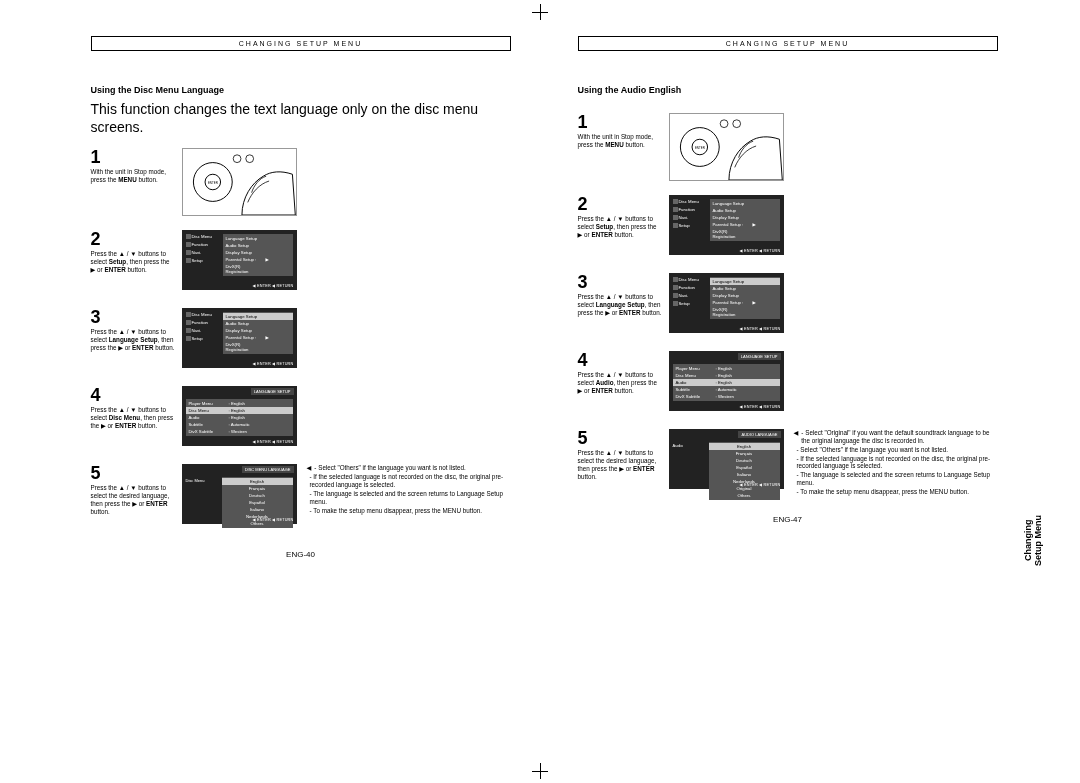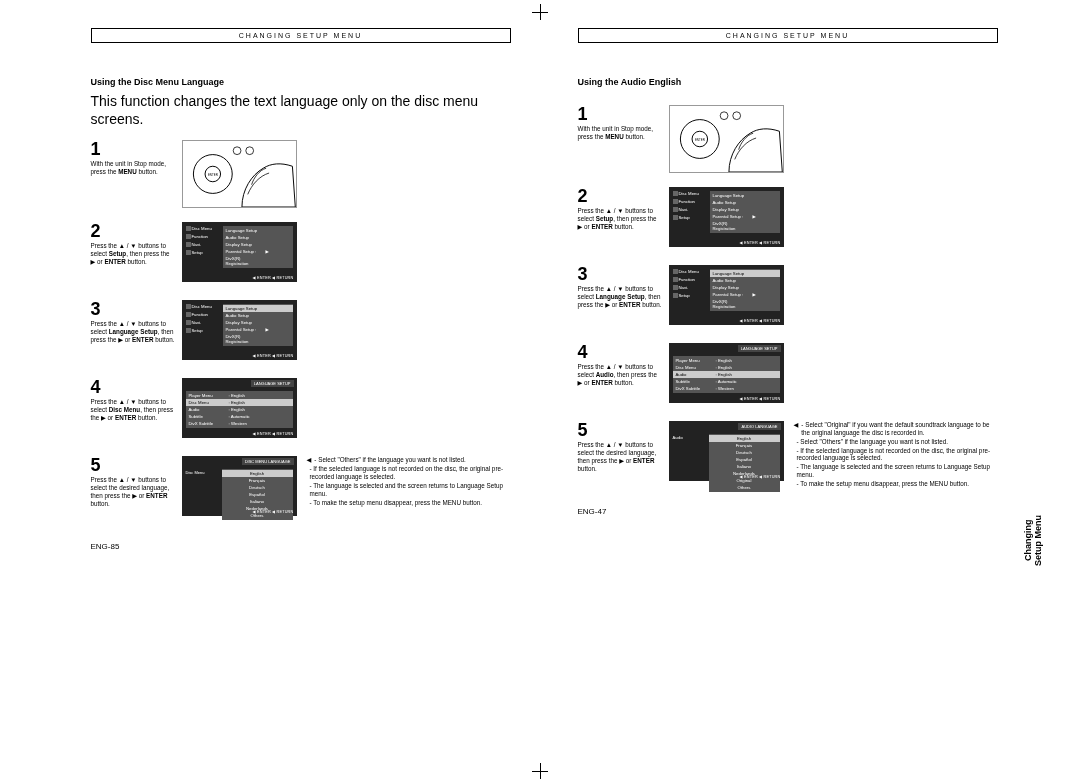--- a/index.html
+++ b/index.html
@@ -10,20 +10,21 @@
     width: 1080px;
     height: 783px;
     overflow: hidden;
     position: relative;
   }
   .spread {
     display: flex;
     justify-content: center;
     padding: 28px 0 14px 8px;
     gap: 67px;
+    margin-top: 8px;
   }
   .page {
     width: 420px;
     position: relative;
   }
   .header-bar {
     border: 1px solid #000;
     padding: 3px 8px;
     text-align: center;
     font-size: 7px;
@@ -130,21 +131,21 @@
     line-height: 1.25;
     padding-left: 4px;
   }
   .notes-col .note-line {
     display: flex;
     gap: 3px;
     margin-bottom: 1px;
   }
   .note-arrow { flex-shrink:0; }
   .page-num {
-    text-align: left;
+    text-align: center;
     font-size: 8px;
     margin-top: 18px;
   }
   .side-tab {
     position: absolute;
     right: 36px;
     top: 515px;
     writing-mode: vertical-rl;
     font-size: 9px;
     font-weight: bold;
@@ -367,21 +368,21 @@
               <span>- The language is selected and the screen returns to Language Setup menu.</span>
             </div>
             <div class="note-line">
               <span class="note-arrow"></span>
               <span>- To make the setup menu disappear, press the MENU button.</span>
             </div>
           </div>
         </div>
       </div>
 
-    <div class="page-num">ENG-85</div>
+    <div class="page-num">ENG-40</div>
   </div>
 
   <div class="page">
     <div class="header-bar">CHANGING SETUP MENU</div>
     <div class="section-title">Using the Audio English</div>
     <div style="height:13px"></div>
 
     <div id="right-steps">
         <div class="step-row">
           <div class="step-left">

